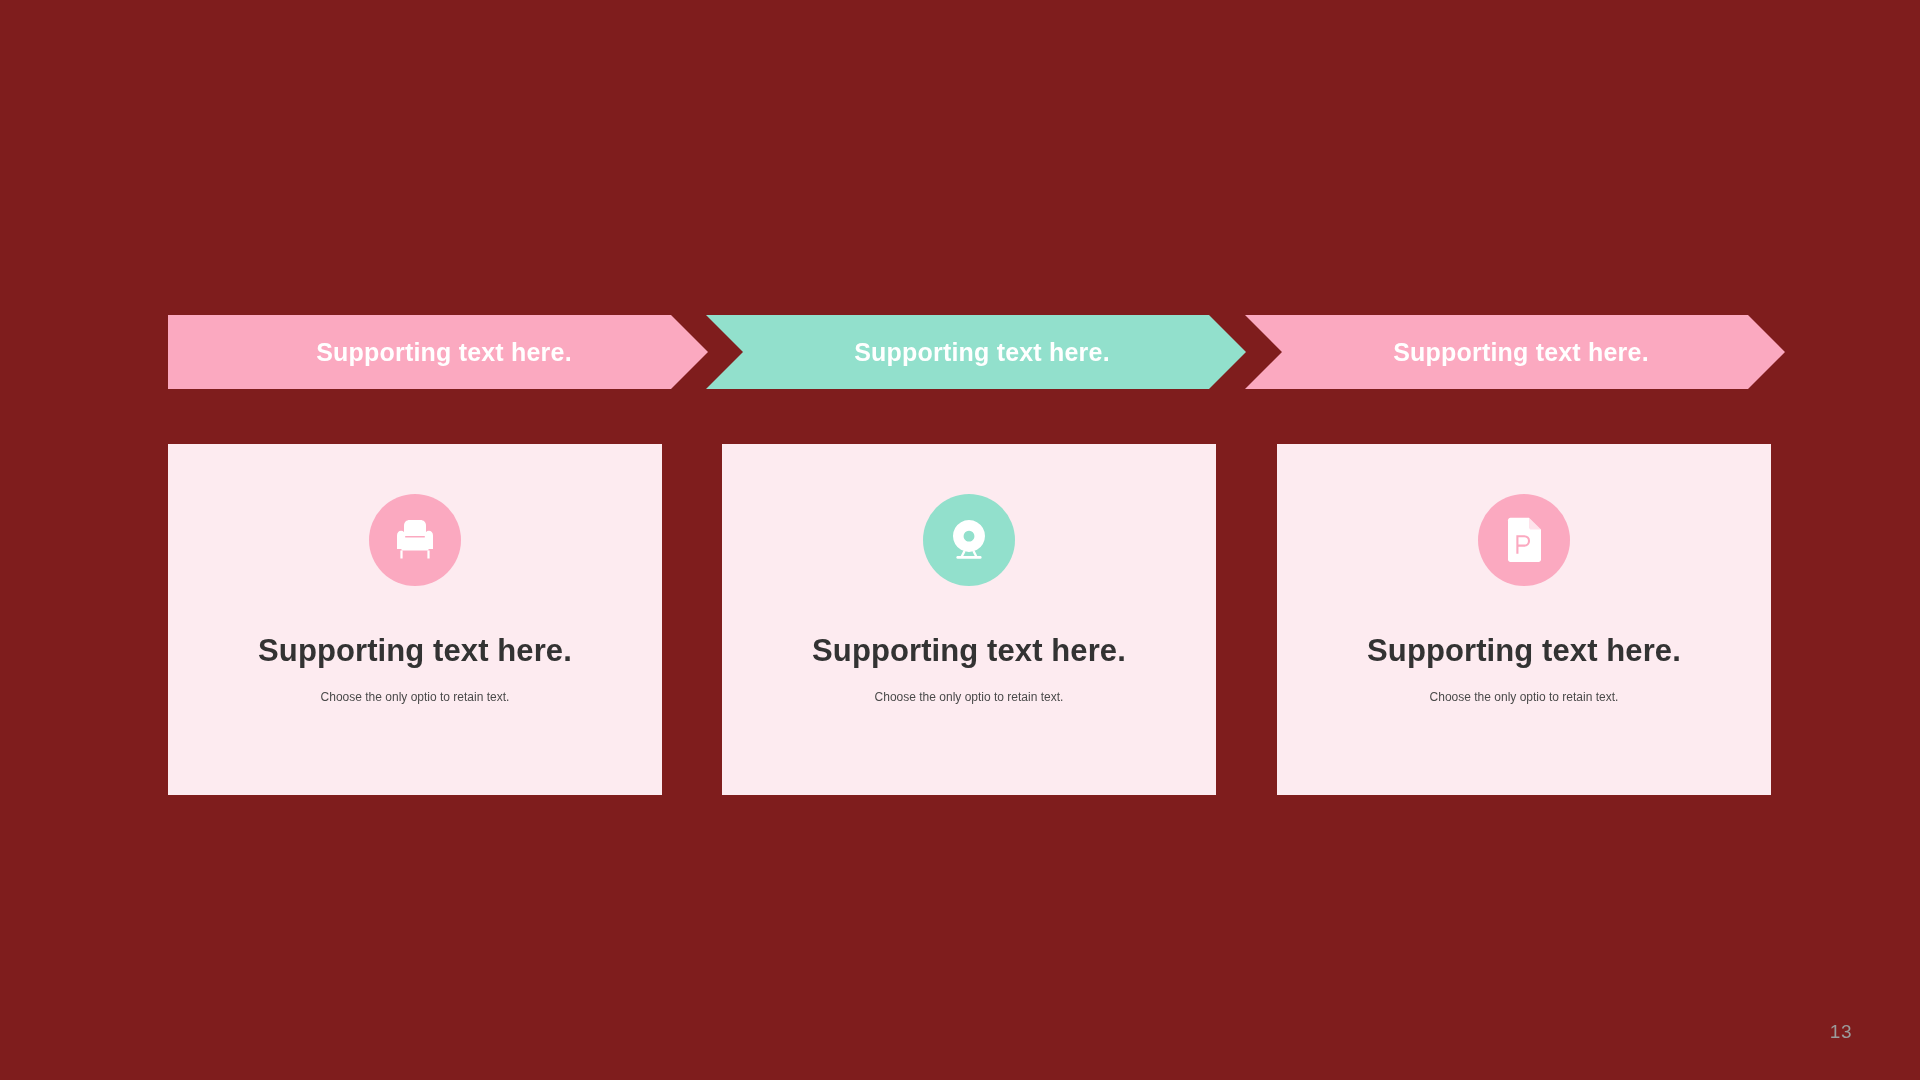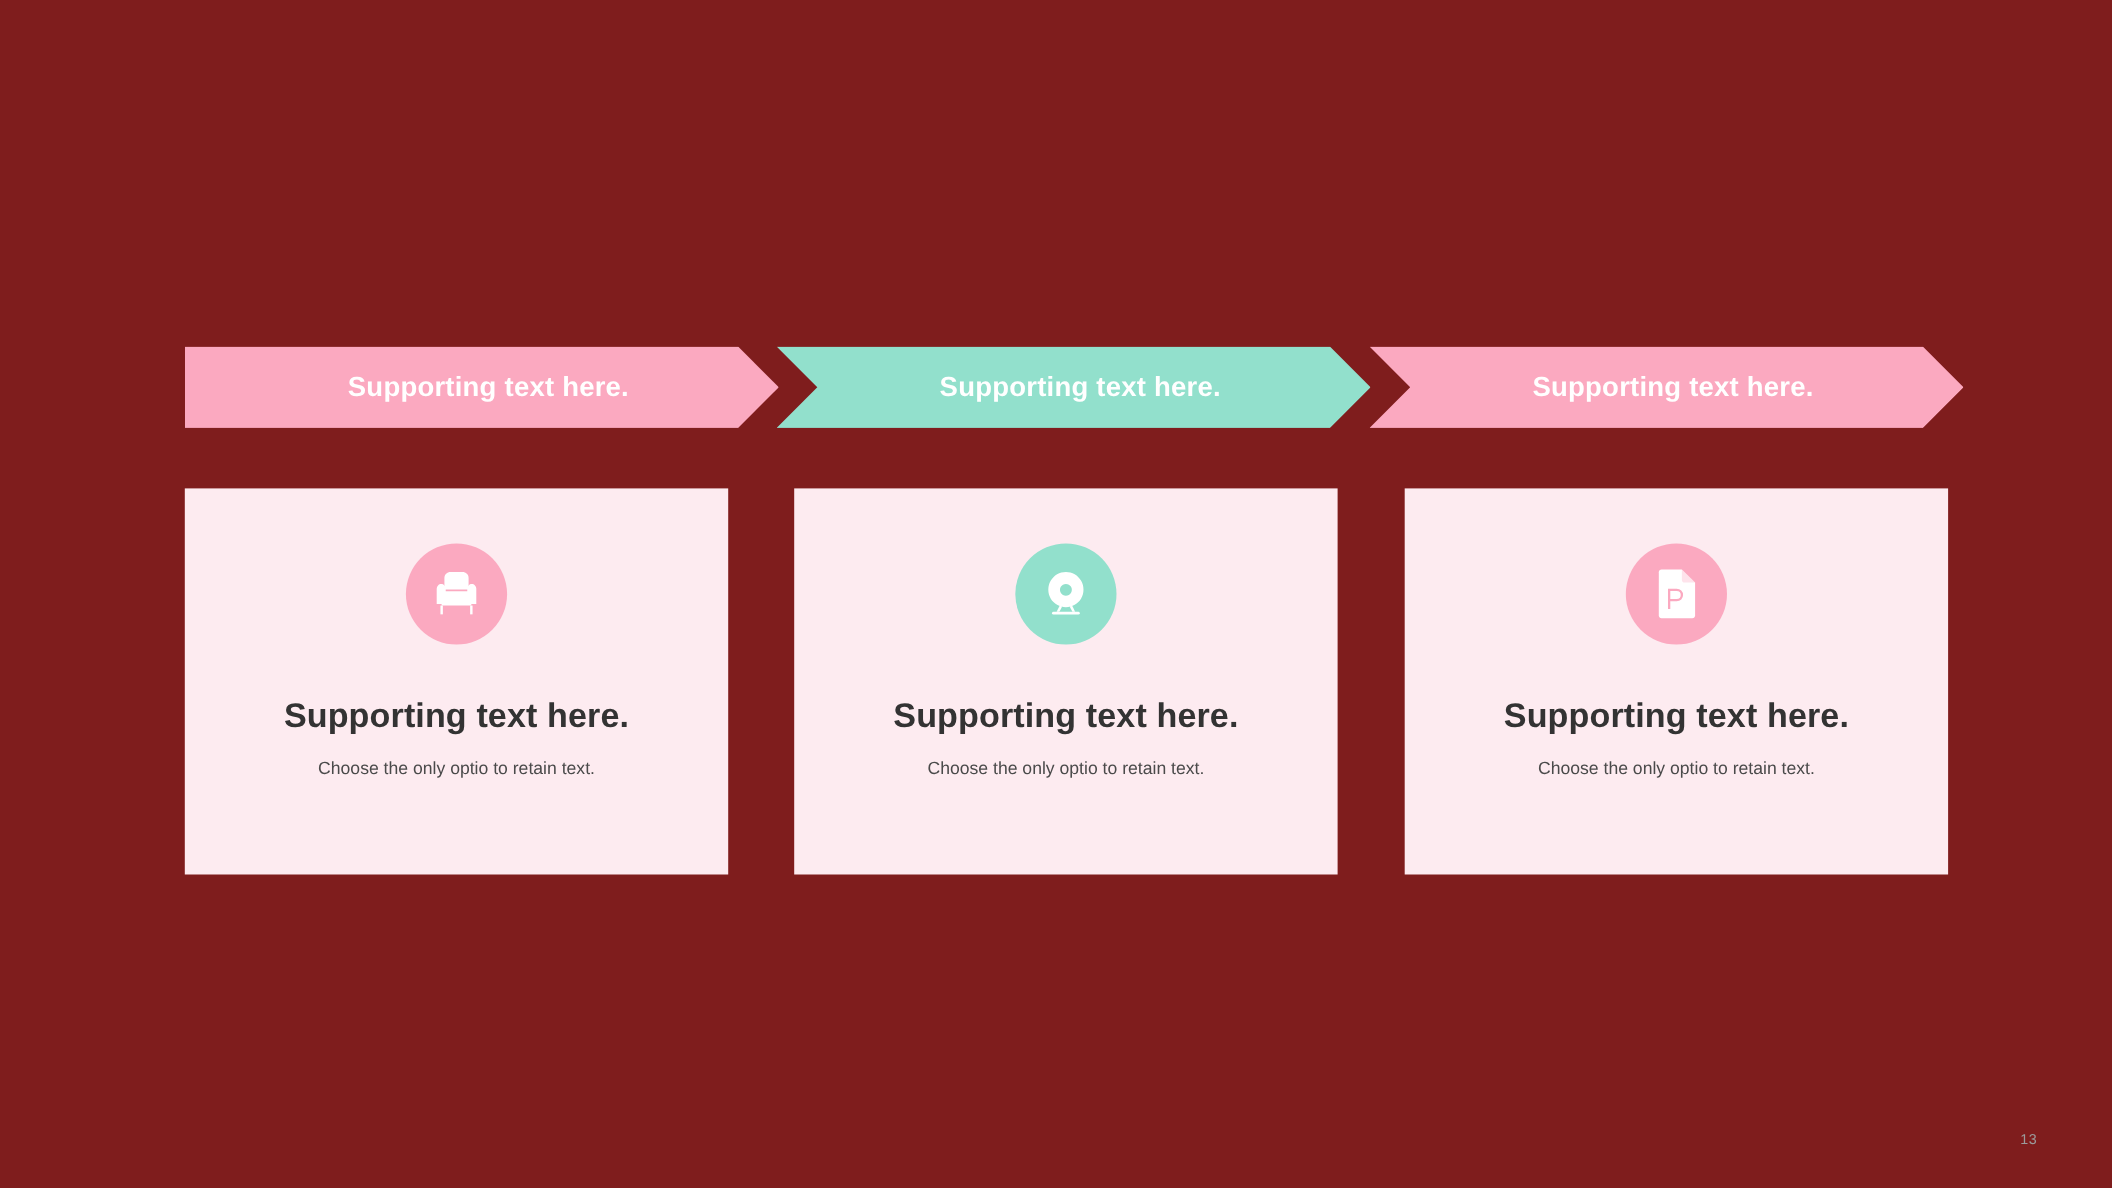--- a/index.html
+++ b/index.html
@@ -98,32 +98,32 @@
     font-size: 31px;
     font-weight: bold;
     color: #333333;
     text-align: center;
     line-height: 1.1;
     letter-spacing: 0.1px;
   }
 
   .card-desc {
     margin-top: 22px;
-    font-size: 16px;
+    font-size: 12px;
     color: #4a4a4a;
     text-align: center;
     line-height: 1.2;
   }
 
   
   .page-number {
     position: absolute;
     right: 68px;
     bottom: 37px;
-    font-size: 13px;
+    font-size: 19px;
     color: #9b9b9b;
     letter-spacing: 0.5px;
   }
 </style>
 </head>
 <body>
 
 <div class="slide">
 
   <div class="banner-row">

